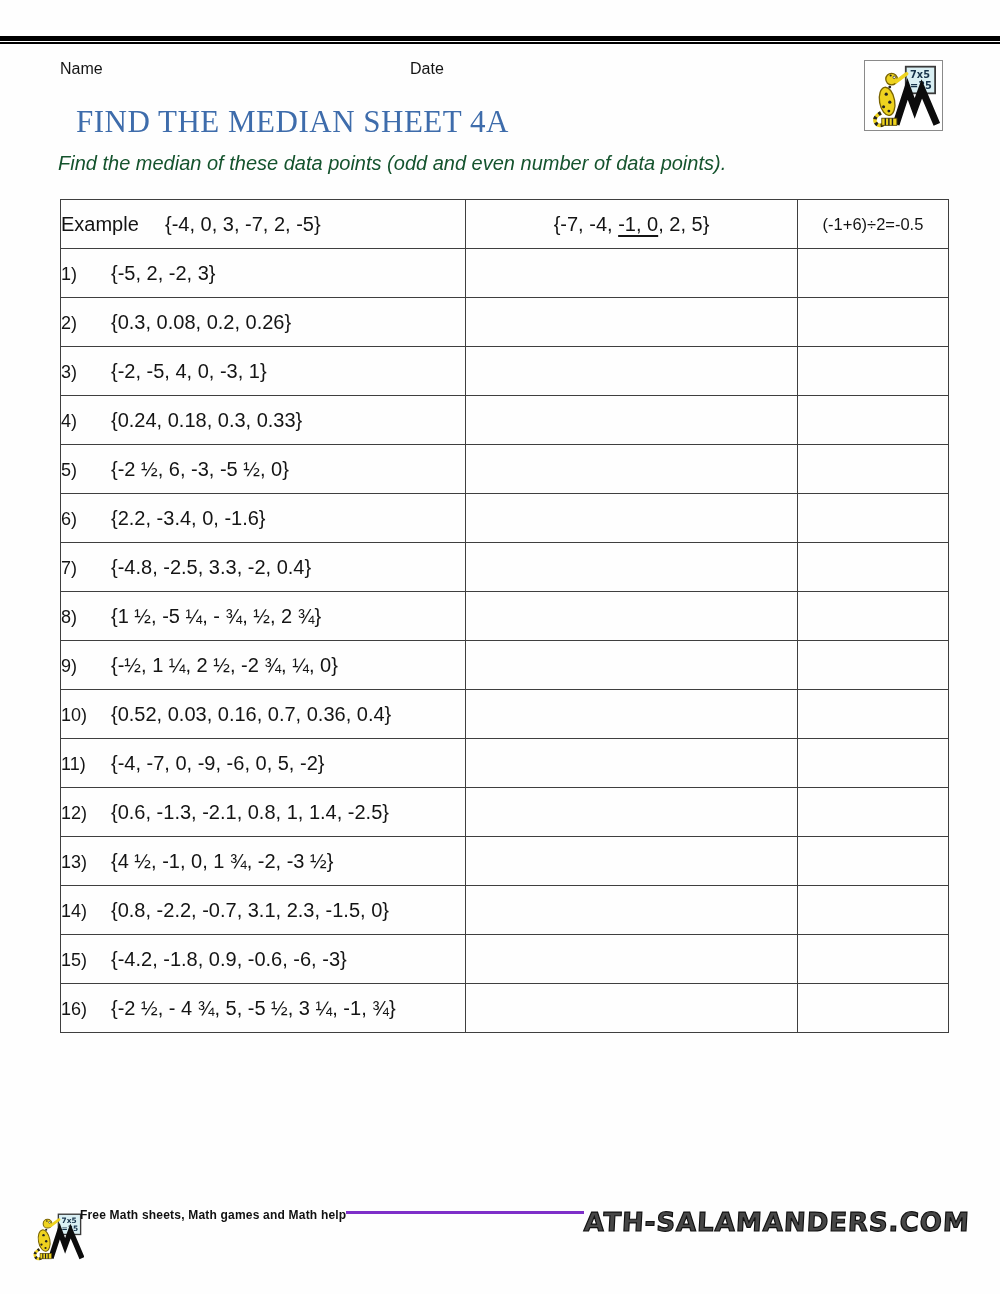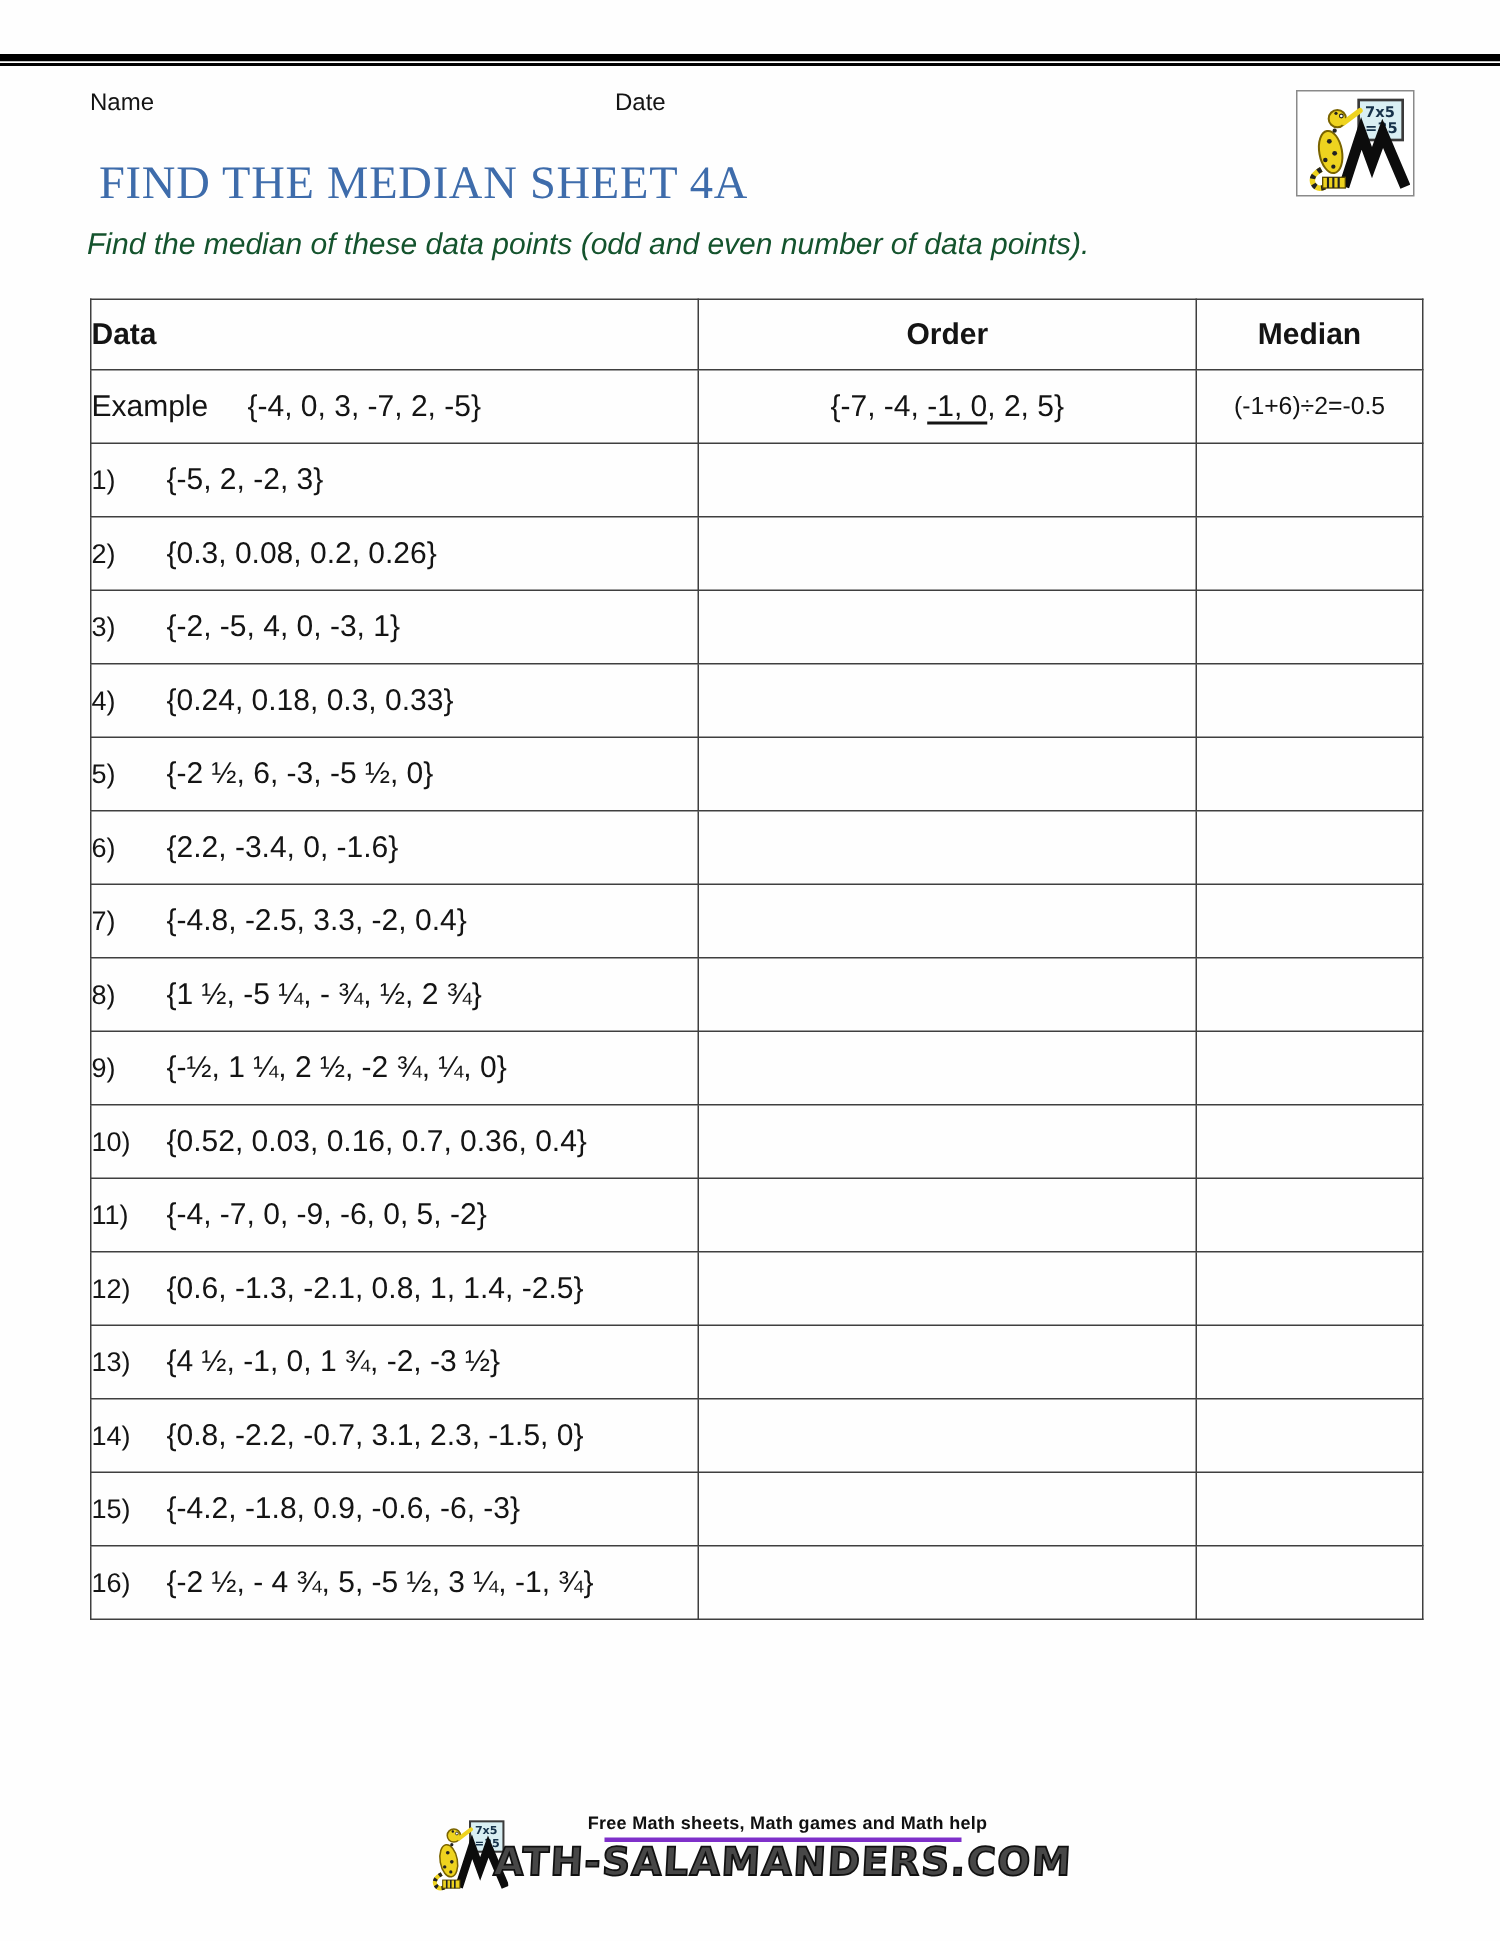--- a/index.html
+++ b/index.html
@@ -20,21 +20,21 @@
   .name-label { position:absolute; left:60px; top:60px; font-size:16px; }
   .date-label { position:absolute; left:410px; top:60px; font-size:16px;text-align:center; }
 
   .corner-logo {
     position:absolute; left:864px; top:60px; width:79px; height:71px;
     background:#fff; border:1px solid #8a8a8a;
     display:flex; align-items:center; justify-content:center;
   }
 
   .page-title {
-    position:absolute; left:66px; top:104px;
+    position:absolute; left:76px; top:104px;
     font-family:"Liberation Serif", serif;
     font-size:31px; color:#3e6cab; letter-spacing:0.5px; white-space:nowrap;
   }
 
   .instruction {
     position:absolute; left:58px; top:152px;
     font-size:20px; font-style:italic; color:#14532d; white-space:nowrap;
   }
 
   
@@ -56,21 +56,21 @@
   .num { display:inline-block; width:50px; font-size:18px; }
   .ex-label { display:inline-block; width:104px; font-size:20px; }
   .u { text-decoration:underline; text-underline-offset:4px; text-decoration-thickness:1.5px;text-align:right; }
 
   
   .footer {
     position:absolute; top:1208px; left:0; width:1000px;
     display:flex; justify-content:center; align-items:flex-start;
   }
   .footer-logo { margin-top:4px; }
-  .footer-right { display:flex; flex-direction:column; margin-left:-10px;align-items:center; }
+  .footer-right { display:flex; flex-direction:row; margin-left:-10px; }
   .tagline { font-size:12px; font-weight:bold; color:#101010; padding-left:6px; letter-spacing:0.2px; }
   .purple-rule { height:3px; background:#7e2fc9; margin-top:3px; width:238px; }
   .wordmark {
     font-family:"DejaVu Sans", sans-serif;
     font-size:26px; font-weight:bold; letter-spacing:1px; line-height:1.15;
     color:#474747; -webkit-text-stroke:1.2px #101010;
     transform:skewX(-3deg); white-space:nowrap;
   }
   .hidden-defs { position:absolute; width:0; height:0; overflow:hidden; }
 </style>
@@ -118,25 +118,20 @@
 <div class="page-title">FIND THE MEDIAN SHEET 4A</div>
 <div class="instruction">Find the median of these data points (odd and even number of data points).</div>
 
 <table class="worksheet">
   <colgroup>
       <col style="width:405px">
       <col style="width:332px">
       <col style="width:151px">
     </colgroup>
   <tbody>
-      <tr>
-    <th class="h-data">Data</th>
-    <th class="h-order">Order</th>
-    <th class="h-median">Median</th>
-  </tr>
   <tr>
     <td class="c-data">
       <span class="ex-label">Example</span><span>{-4, 0, 3, -7, 2, -5}</span>
     </td>
     <td class="c-order"><span>{-7, -4, </span><span class="u">-1, 0</span><span>, 2, 5}</span></td>
     <td class="c-median">(-1+6)÷2=-0.5</td>
   </tr>
 
   <tr>
     <td class="c-data"><span class="num">1)</span><span>{-5, 2, -2, 3}</span></td>

